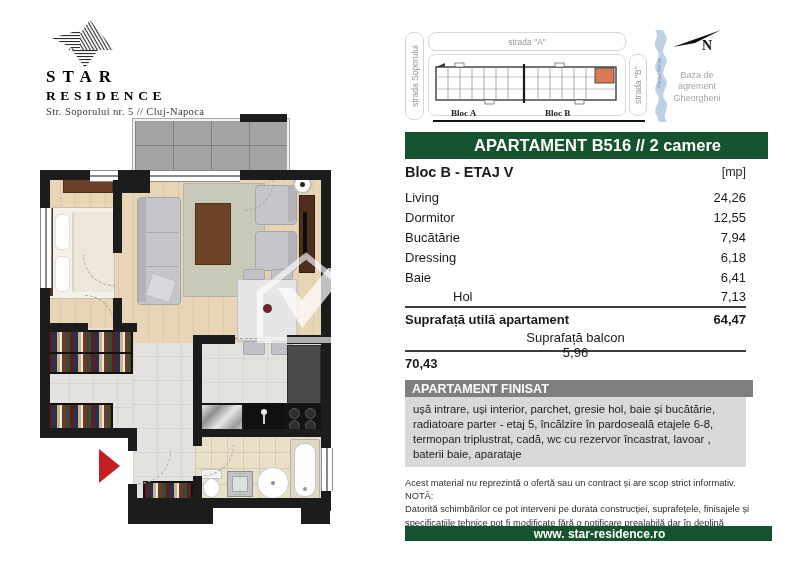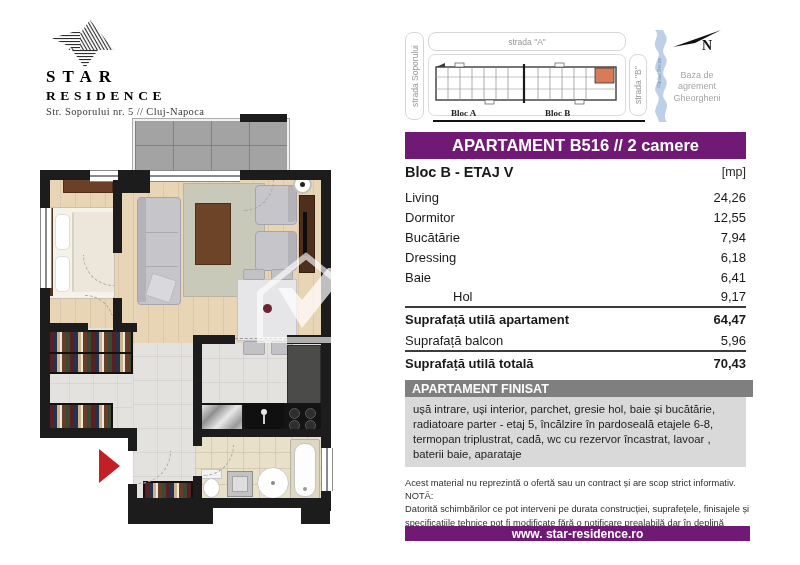--- a/index.html
+++ b/index.html
@@ -14,22 +14,22 @@
   .brand-addr{font-size:10.5px;letter-spacing:.4px;color:#3a3a3a;}
 
   
   .street{border:1px solid #d6d6d6;border-radius:8px;color:#979797;
           display:flex;align-items:center;justify-content:center;font-size:8.5px;}
   .street-v{writing-mode:vertical-rl;transform:rotate(180deg);}
   .area-text{color:#a5a5a5;font-size:9px;text-align:center;line-height:1.25;}
   .bloc-label{font-family:"Liberation Serif",serif;font-weight:700;font-size:9px;color:#222;}
 
   
-  .bar-black{background:#701a75;color:#fff;display:flex;align-items:center;justify-content:center;
-             font-weight:700;}
+  .bar-black{background:#14532d;color:#fff;display:flex;align-items:center;justify-content:center;
+             font-weight:700;padding-left:22px;}
   .row{display:flex;justify-content:space-between;align-items:center;font-size:13px;}
   .row b{font-size:13px;}
   .sep{border-top:2px solid #3c3c3c;}
   .finisat-head{background:#7f7f7f;color:#fdfdfd;font-weight:700;font-size:12.5px;
                 display:flex;align-items:center;padding-left:7px;}
   .finisat-body{background:#d9d9d9;color:#1c1c1c;font-size:11.3px;line-height:1.32;padding:5px 8px;}
   .note-text{font-size:9.3px;line-height:1.42;color:#2e2e2e;}
 
   
   .wall{position:absolute;background:#1c1c1c;}
@@ -285,34 +285,33 @@
     <div class="row" style="height:20px;">
       <span>Dressing</span>
       <span>6,18</span>
     </div>
     <div class="row" style="height:20px;">
       <span>Baie</span>
       <span>6,41</span>
     </div>
     <div class="row" style="height:19px;margin-left:48px;">
       <span>Hol</span>
-      <span>9,17</span>
+      <span>7,13</span>
     </div>
     <div class="sep"></div>
     <div class="row" style="height:22px;font-weight:700;">
       <span>Suprafață utilă apartament</span>
       <span>64,47</span>
     </div>
-    <div class="row" style="height:20px;">
+    <div class="row" style="height:20px;flex-direction:column;">
       <span>Suprafață balcon</span>
       <span>5,96</span>
     </div>
     <div class="sep"></div>
     <div class="row" style="height:22px;font-weight:700;">
-      <span>Suprafață utilă totală</span>
       <span>70,43</span>
     </div>
   </div>
 
   <div class="abs finisat-head" style="left:405px;top:380px;width:341px;height:17px;">
     <span>APARTAMENT FINISAT</span>
   </div>
   <div class="abs finisat-body" style="left:405px;top:397px;width:325px;">ușă intrare, uși interior, parchet, gresie hol, baie și bucătărie, radiatoare parter - etaj 5, încălzire în pardoseală etajele 6-8, termopan triplustrat, cadă, wc cu rezervor încastrat, lavoar , baterii baie, aparataje</div>
 
   <div class="abs note-text" style="left:405px;top:477px;width:345px;">

